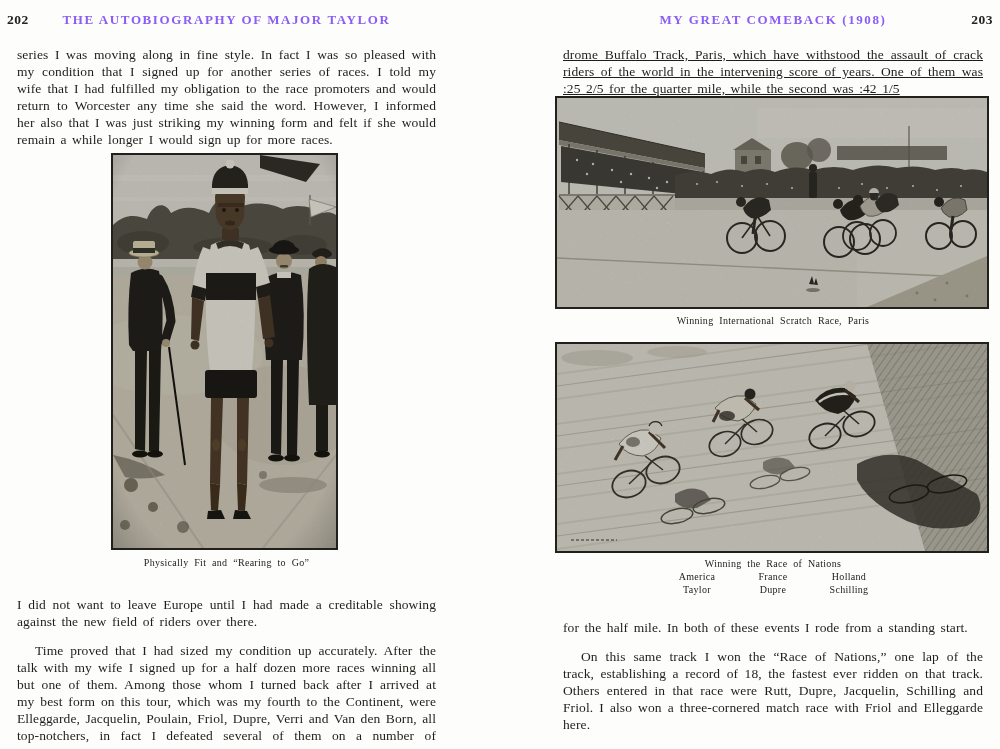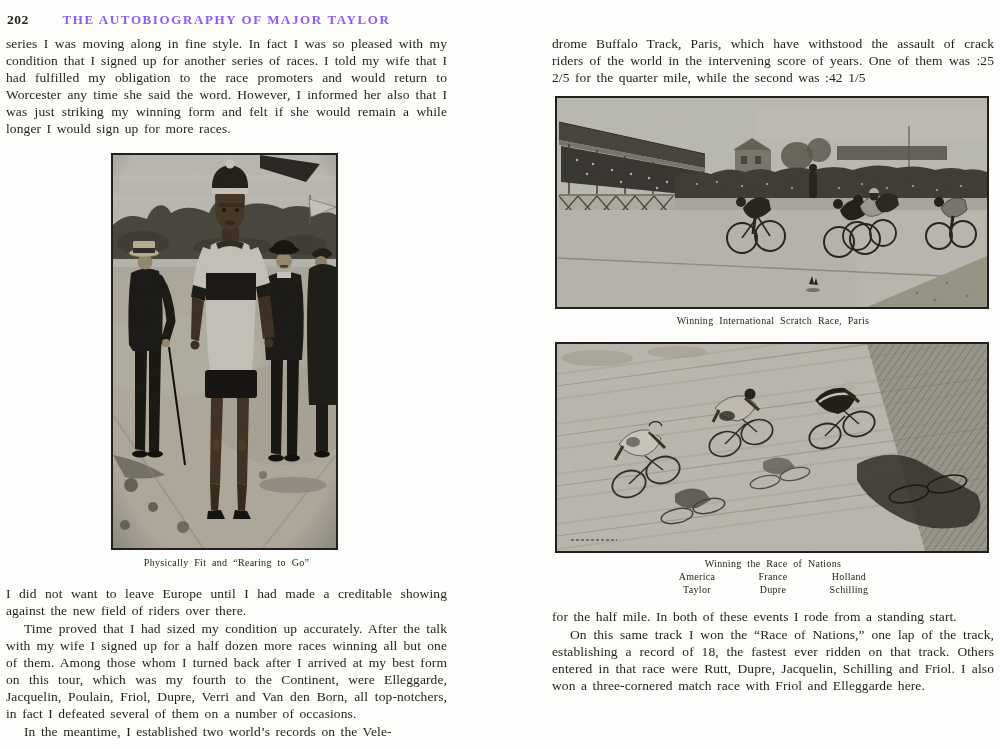--- a/index.html
+++ b/index.html
@@ -21,21 +21,21 @@
     position:absolute;top:0;font-size:13.5px;font-weight:bold;letter-spacing:.5px;color:#24221d;
   }
   .page-left .pageno{left:2px;}
   .page-right .pageno{right:2px;}
 
   .block{position:absolute;left:0;right:0;}
   .body-text{
     font-size:13.5px;line-height:17px;text-align:justify;
     word-spacing:2px;letter-spacing:.1px;color:#201e19;
   }
-  .body-text p{margin:1px;}
+  .body-text p{margin:12px;}
   .body-text p.indent{text-indent:18px;}
 
   .figure{
     position:absolute;border:2px solid #21201c;background:#d8d5cc;
     box-sizing:border-box;line-height:0;
   }
   .fig-portrait{top:145px;left:106px;width:227px;height:397px;}
   .fig-wide-1{top:88px;left:4px;width:434px;height:213px;}
   .fig-wide-2{top:334px;left:4px;width:434px;height:211px;}
   .figure svg{display:block;width:100%;height:100%;}
@@ -189,22 +189,26 @@
 
     <div class="block body-text" style="top:576px;">
       <p>I did not want to leave Europe until I had made a creditable showing against the new field of riders over there.</p>
       <p class="indent">Time proved that I had sized my condition up accurately.  After the talk with my wife I signed up for a half dozen more races winning all but one of them.  Among those whom I turned back after I arrived at my best form on this tour, which was my fourth to the Continent, were Elleggarde, Jacquelin, Poulain, Friol, Dupre, Verri and Van den Born, all top-notchers, in fact I defeated several of them on a number of occasions.</p>
       <p class="indent">In the meantime, I established two world’s records on the Vele-</p>
     </div>
   </div>
 
   <div class="page page-right">
 
-
-    <div class="block body-text" style="top:26px;">
+    <div class="running-head">
+      <span class="title">MY GREAT COMEBACK (1908)</span>
+      <span class="pageno">203</span>
+    </div>
+
+    <div class="block body-text" style="top:26px;text-decoration:underline;">
       <p>drome Buffalo Track, Paris, which have withstood the assault of crack riders of the world in the intervening score of years.  One of them was :25 2/5 for the quarter mile, while the second was :42 1/5</p>
     </div>
 
     <figure class="figure fig-wide-1" style="margin:0;">
       <svg viewBox="0 0 430 209" preserveAspectRatio="none">
         <defs>
           <filter id="p2grain" x="0" y="0" width="100%" height="100%">
             <feTurbulence type="fractalNoise" baseFrequency="0.9" numOctaves="2" seed="11" stitchTiles="stitch"></feTurbulence>
             <feColorMatrix type="matrix" values="0 0 0 0 0 0 0 0 0 0 0 0 0 0 0 0.9 0.9 0.9 0 0"></feColorMatrix>
           </filter>

